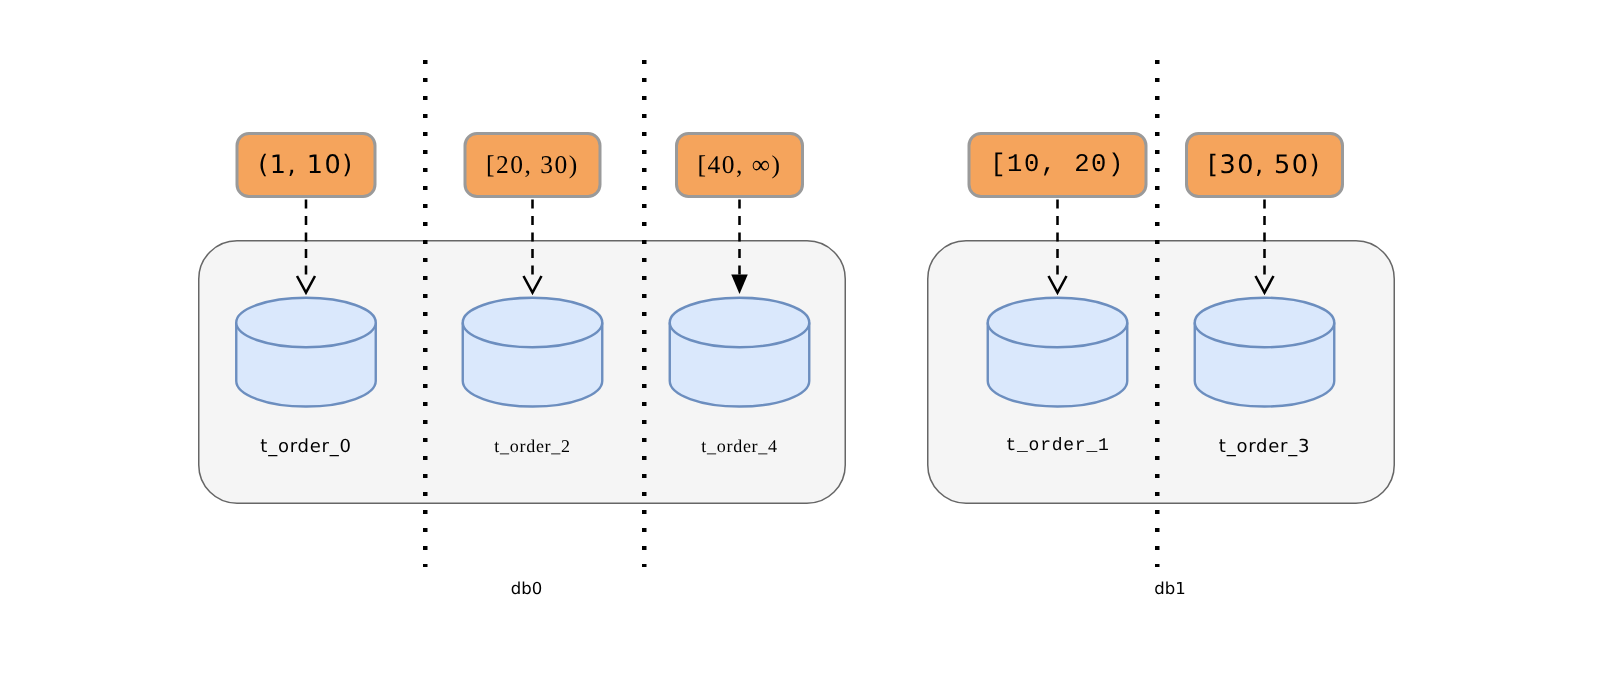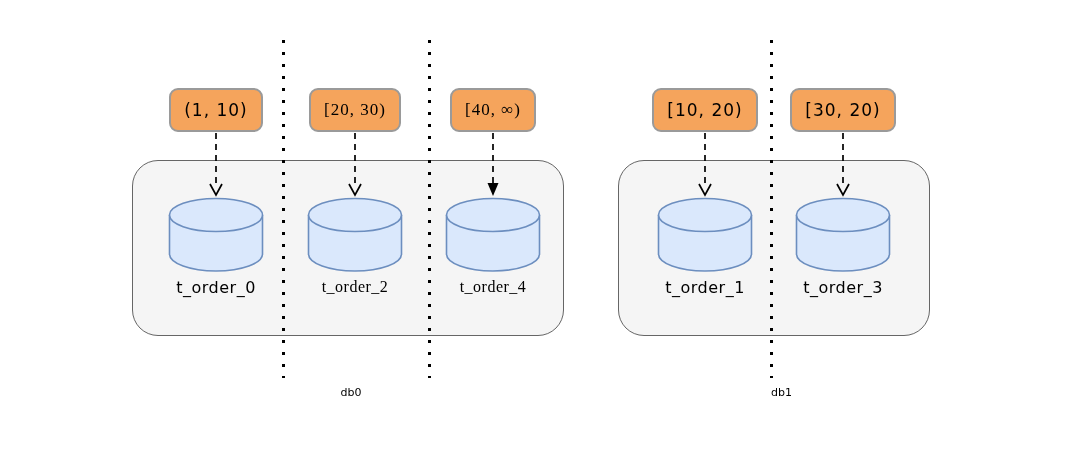--- a/index.html
+++ b/index.html
@@ -20,44 +20,44 @@
     position:absolute;top:40px;height:338px;width:3px;z-index:1;
     background:repeating-linear-gradient(to bottom,var(--line_color,#000) 0 3px,transparent 3px 12px);
   }
   .dotted-line.l1{left:282px;}
   .dotted-line.l2{left:428px;}
   .dotted-line.l3{left:770px;}
   .column{
     position:absolute;top:88px;width:140px;z-index:2;
     display:flex;flex-direction:column;align-items:center;
   }
-  .column.c0{left:146px;}
+  .column.c0{left:134px;}
   .column.c1{left:285px;font-family:Liberation Serif, serif;}
   .column.c2{left:423px;font-family:Liberation Serif, serif;}
-  .column.c3{left:635px;}
+  .column.c3{left:635px;font-family:Liberation Mono, monospace;}
   .column.c4{left:773px;}
   .range-label{
     box-sizing:border-box;height:44px;display:flex;align-items:center;justify-content:center;
     padding:0 13px;border-radius:9px;
     background:var(--range_label_fill,#f5a45c);
     border:2px solid var(--range_label_border,#9a9a9a);
     font-size:17px;letter-spacing:1px;white-space:pre;
   }
   .arrow{display:block;}
   .arrow .head-open,.arrow .head-filled{display:none;}
   .arrow.open .head-open{display:inline;}
   .arrow.filled .head-filled{display:inline;}
   .cylinder{display:block;margin-top:0;}
-  .table-name{margin-top:5px;font-size:16px;letter-spacing:0.5px;}
+  .table-name{margin-top:17px;font-size:12px;letter-spacing:0.5px;}
   .db-name{
     position:absolute;top:386px;width:120px;text-align:center;
     font-size:11px;z-index:2;
   }
   .db-name.db0{left:291px;}
-  .db-name.db1{left:672px;text-align:right;}
+  .db-name.db1{left:720px;}
 </style>
 </head>
 <body>
 
 <div class="canvas">
 
   <div class="db-box db0"></div>
   <div class="db-box db1"></div>
 
   <div class="dotted-line l1"></div>
@@ -114,21 +114,21 @@
       <path class="head-filled" d="M10 64 L4.5 51 L15.5 51 Z" fill="#000"></path>
     </svg>
     <svg class="cylinder" width="96" height="76" viewBox="0 0 96 76">
       <path d="M1.5 18 L1.5 57 A46.5 17 0 0 0 94.5 57 L94.5 18" fill="var(--cylinder_fill,#dae8fc)" stroke="var(--cylinder_stroke,#6c8ebf)" stroke-width="1.6"></path>
       <ellipse cx="48" cy="18" rx="46.5" ry="16.5" fill="var(--cylinder_fill,#dae8fc)" stroke="var(--cylinder_stroke,#6c8ebf)" stroke-width="1.6"></ellipse>
     </svg>
     <div class="table-name">t_order_1</div>
   </div>
 
   <div class="column c4">
-    <div class="range-label">[30, 20)</div>
+    <div class="range-label">[30, 50)</div>
     <svg class="arrow open" width="20" height="65" viewBox="0 0 20 65">
       <line x1="10" y1="1" x2="10" y2="54" stroke="#000" stroke-width="1.7" stroke-dasharray="6,5"></line>
       <path class="head-open" d="M4 52 L10 63 L16 52" fill="none" stroke="#000" stroke-width="1.7"></path>
       <path class="head-filled" d="M10 64 L4.5 51 L15.5 51 Z" fill="#000"></path>
     </svg>
     <svg class="cylinder" width="96" height="76" viewBox="0 0 96 76">
       <path d="M1.5 18 L1.5 57 A46.5 17 0 0 0 94.5 57 L94.5 18" fill="var(--cylinder_fill,#dae8fc)" stroke="var(--cylinder_stroke,#6c8ebf)" stroke-width="1.6"></path>
       <ellipse cx="48" cy="18" rx="46.5" ry="16.5" fill="var(--cylinder_fill,#dae8fc)" stroke="var(--cylinder_stroke,#6c8ebf)" stroke-width="1.6"></ellipse>
     </svg>
     <div class="table-name">t_order_3</div>

